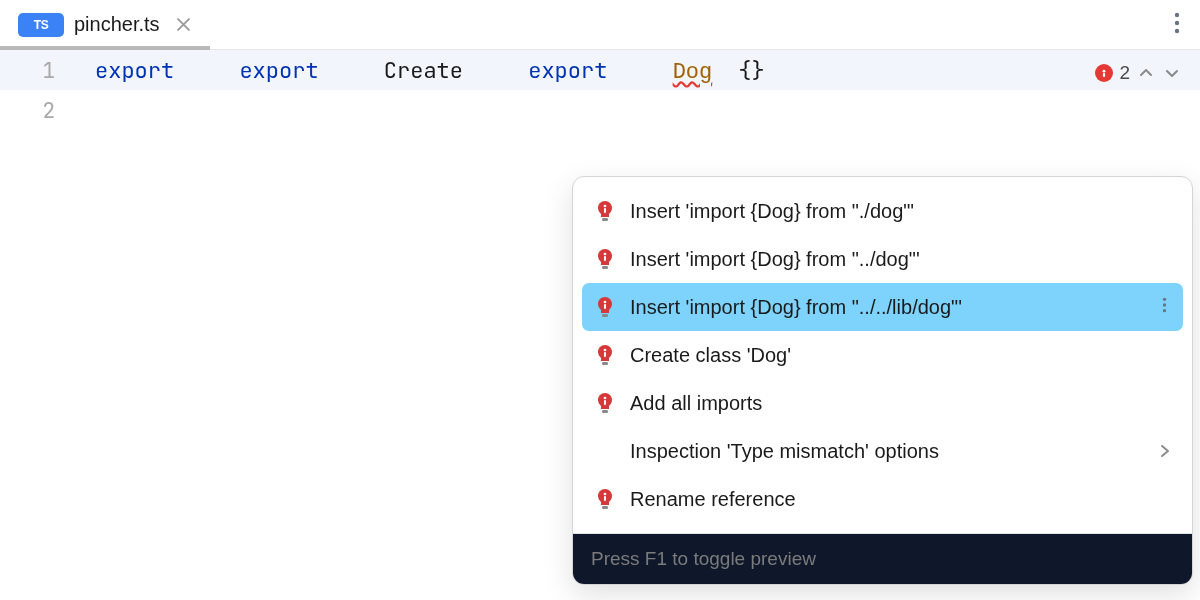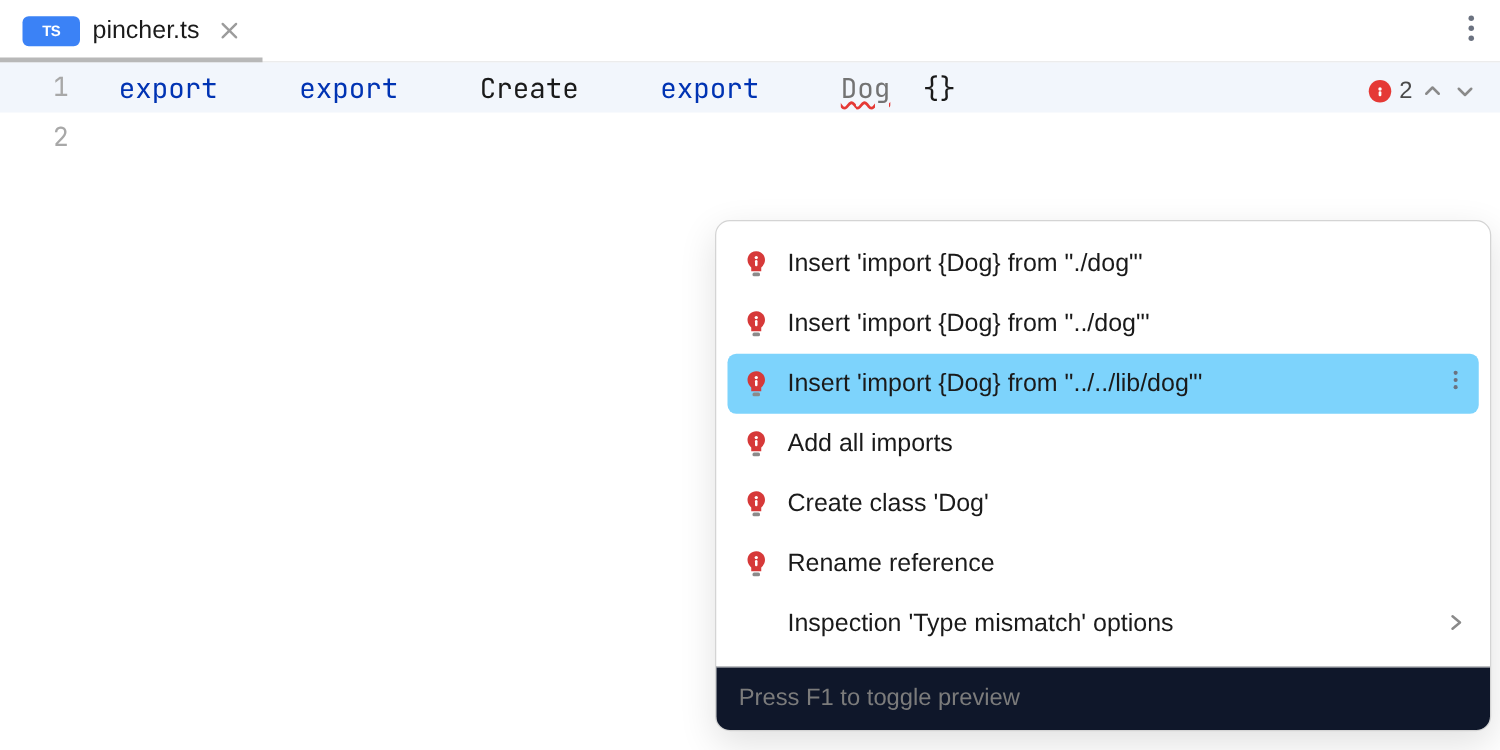--- a/index.html
+++ b/index.html
@@ -97,25 +97,26 @@
     }
     .code {
       display: flex;
       align-items: baseline;
       white-space: pre;
       gap: 26px;
     }
     .kw { color: #0033b3; }
     .ident { color: #1a1a1a; }
     .err {
-      color: #737373;
+      color: #a16207;
       text-decoration-line: underline;
       text-decoration-style: wavy;
       text-decoration-color: #e53935;
       text-underline-offset: 3px;
+      font-family: Liberation Mono, monospace;
     }
     .braces { color: #1a1a1a; }
     .inspection-widget {
       position: absolute;
       top: 12px;
       right: 18px;
       display: flex;
       align-items: center;
       gap: 6px;
     }
@@ -294,50 +295,50 @@
       </div>
       <div class="popup-item">
         <span class="bulb">
           <svg viewBox="0 0 18 22">
               <path d="M9 1 C5 1 2 4 2 8 C2 10.5 3.5 12.5 5 14 L5 17 L13 17 L13 14 C14.5 12.5 16 10.5 16 8 C16 4 13 1 9 1 Z" fill="#d63939"></path>
               <rect x="6" y="18" width="6" height="3" rx="1.3" fill="#8a8a8a"></rect>
               <circle cx="9" cy="6" r="1.3" fill="#fff"></circle>
               <rect x="8" y="8" width="2" height="5" rx="1" fill="#fff"></rect>
             </svg>
         </span>
+        <span class="label">Create class 'Dog'</span>
+      </div>
+      <div class="popup-item">
+        <span class="bulb">
+          <svg viewBox="0 0 18 22">
+              <path d="M9 1 C5 1 2 4 2 8 C2 10.5 3.5 12.5 5 14 L5 17 L13 17 L13 14 C14.5 12.5 16 10.5 16 8 C16 4 13 1 9 1 Z" fill="#d63939"></path>
+              <rect x="6" y="18" width="6" height="3" rx="1.3" fill="#8a8a8a"></rect>
+              <circle cx="9" cy="6" r="1.3" fill="#fff"></circle>
+              <rect x="8" y="8" width="2" height="5" rx="1" fill="#fff"></rect>
+            </svg>
+        </span>
         <span class="label">Add all imports</span>
-      </div>
-      <div class="popup-item">
-        <span class="bulb">
-          <svg viewBox="0 0 18 22">
-              <path d="M9 1 C5 1 2 4 2 8 C2 10.5 3.5 12.5 5 14 L5 17 L13 17 L13 14 C14.5 12.5 16 10.5 16 8 C16 4 13 1 9 1 Z" fill="#d63939"></path>
-              <rect x="6" y="18" width="6" height="3" rx="1.3" fill="#8a8a8a"></rect>
-              <circle cx="9" cy="6" r="1.3" fill="#fff"></circle>
-              <rect x="8" y="8" width="2" height="5" rx="1" fill="#fff"></rect>
-            </svg>
-        </span>
-        <span class="label">Create class 'Dog'</span>
-      </div>
-      <div class="popup-item">
-        <span class="bulb">
-          <svg viewBox="0 0 18 22">
-              <path d="M9 1 C5 1 2 4 2 8 C2 10.5 3.5 12.5 5 14 L5 17 L13 17 L13 14 C14.5 12.5 16 10.5 16 8 C16 4 13 1 9 1 Z" fill="#d63939"></path>
-              <rect x="6" y="18" width="6" height="3" rx="1.3" fill="#8a8a8a"></rect>
-              <circle cx="9" cy="6" r="1.3" fill="#fff"></circle>
-              <rect x="8" y="8" width="2" height="5" rx="1" fill="#fff"></rect>
-            </svg>
-        </span>
-        <span class="label">Rename reference</span>
       </div>
       <div class="popup-item">
         <span class="bulb"></span>
         <span class="label">Inspection 'Type mismatch' options</span>
         <span class="chevron">
           <svg viewBox="0 0 12 14">
               <path d="M3 2 L9 7 L3 12" fill="none" stroke="currentColor" stroke-width="2" stroke-linecap="round" stroke-linejoin="round"></path>
             </svg>
         </span>
       </div>
+      <div class="popup-item">
+        <span class="bulb">
+          <svg viewBox="0 0 18 22">
+              <path d="M9 1 C5 1 2 4 2 8 C2 10.5 3.5 12.5 5 14 L5 17 L13 17 L13 14 C14.5 12.5 16 10.5 16 8 C16 4 13 1 9 1 Z" fill="#d63939"></path>
+              <rect x="6" y="18" width="6" height="3" rx="1.3" fill="#8a8a8a"></rect>
+              <circle cx="9" cy="6" r="1.3" fill="#fff"></circle>
+              <rect x="8" y="8" width="2" height="5" rx="1" fill="#fff"></rect>
+            </svg>
+        </span>
+        <span class="label">Rename reference</span>
+      </div>
     </div>
     <div class="popup-footer">Press F1 to toggle preview</div>
   </div>
 
 </div>
 
 </body></html>

